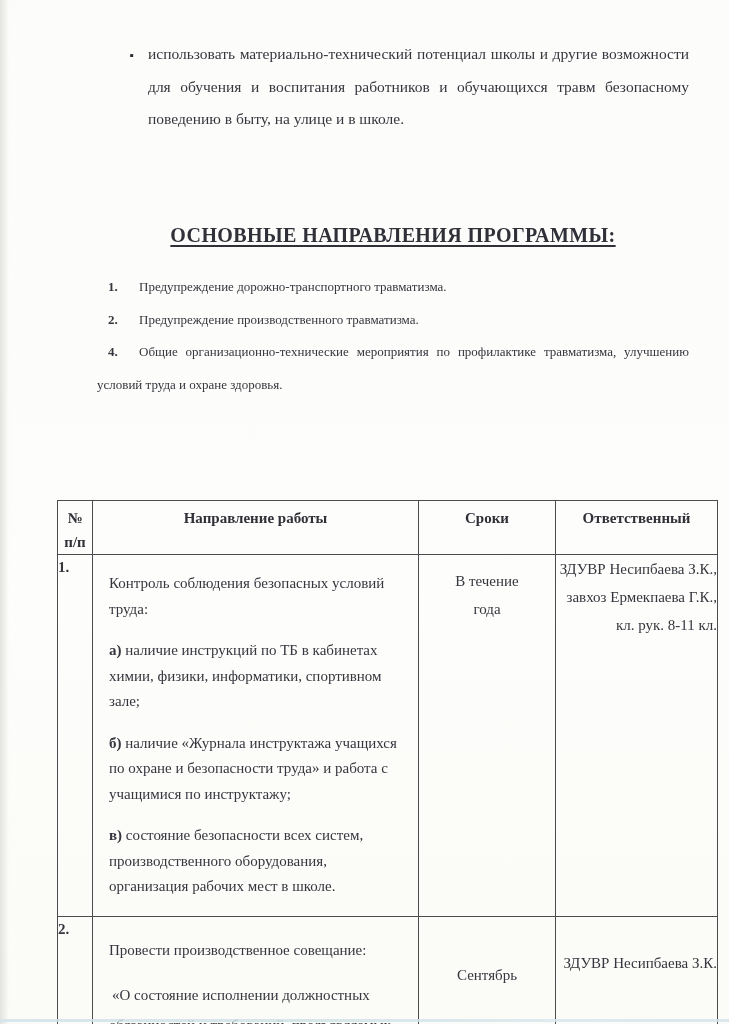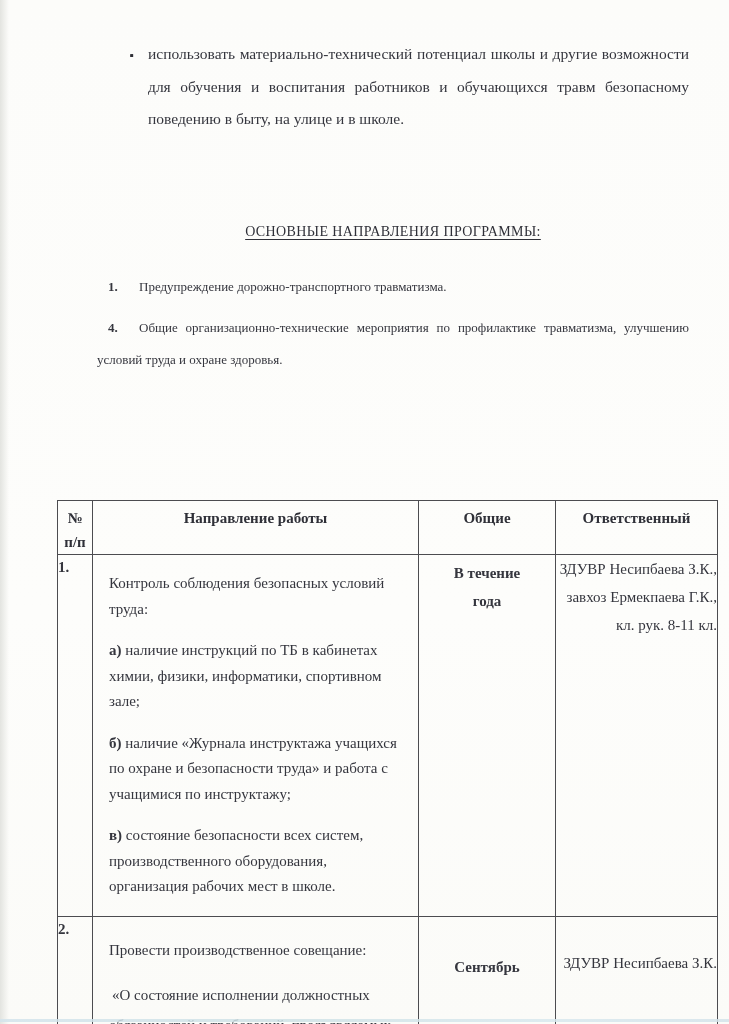--- a/index.html
+++ b/index.html
@@ -57,22 +57,22 @@
   }
 
   
   .heading {
     position: absolute;
     top: 224px;
     left: 97px;
     width: 592px;
     margin: 0;
     text-align: center;
-    font-size: 14px;
-    font-weight: normal;
+    font-size: 20px;
+    font-weight: bold;
     letter-spacing: 0.4px;
     text-decoration: underline;
     text-underline-offset: 3px;
     color: #2f3038;
   }
 
   
   .numlist {
     position: absolute;
     top: 271px;
@@ -84,21 +84,21 @@
   .numlist p {
     margin: 0;
     text-indent: 11px;
   }
   .numlist .num {
     display: inline-block;
     min-width: 31px;
     font-weight: bold;
     text-indent: 0;
   }
-  .numlist p.justify { text-align: justify; margin-top: 8px; }
+  .numlist p.justify { text-align: justify; }
 
   
   .program-table {
     position: absolute;
     top: 500px;
     left: 57px;
     width: 660px;
     border-collapse: collapse;
     table-layout: fixed;
     font-size: 15px;
@@ -130,21 +130,21 @@
     padding: 1px 14px 6px 11px;
     line-height: 25.5px;
     text-align: left;
   }
   .cell-dir p { margin: 16px; }
   .cell-term {
     text-align: center;
     padding-top: 2px;
     line-height: 28px;
   }
-  .term-narrow { width: 84px; margin: 4px auto; font-weight: bold; }
+  .term-narrow { width: 84px; margin: 12px auto; }
   .cell-resp {
     padding: 2px 4px 0 8px;
     line-height: 28px;
     text-align: right;
   }
   tr.row-2 .cell-dir { line-height: 29.5px; padding-top: 3px; }
   tr.row-2 .cell-dir .quote { text-indent: 3px; }
   tr.row-2 .cell-term { padding-top: 32px; line-height: 29.5px; }
   tr.row-2 .cell-resp { padding-top: 32px; line-height: 29.5px; }
   tr.row-1 td { height: 250px; }
@@ -164,41 +164,44 @@
       <span class="marker">▪</span>
       <span>использовать материально-технический потенциал школы и другие возможности для обучения и воспитания работников и обучающихся травм безопасному поведению в быту, на улице и в школе.</span>
     </li>
   </ul>
 
   <h1 class="heading">ОСНОВНЫЕ НАПРАВЛЕНИЯ ПРОГРАММЫ:</h1>
 
   <div class="numlist">
     <p>
       <span class="num">1.</span><span>Предупреждение дорожно-транспортного травматизма.</span>
+    </p>
+    <p>
+      <span class="num">2.</span><span>Предупреждение производственного травматизма.</span>
     </p>
     <p class="justify">
       <span class="num">4.</span><span>Общие организационно-технические мероприятия по профилактике травматизма, улучшению условий труда и охране здоровья.</span>
     </p>
   </div>
 
   <table class="program-table">
     <colgroup>
       <col style="width:35px">
       <col style="width:326px">
       <col style="width:137px">
       <col style="width:162px">
     </colgroup>
     <thead>
       <tr>
         <th class="hdr-num">
           <span>№</span>
           <span>п/п</span>
         </th>
         <th>Направление работы</th>
-        <th>Общие</th>
+        <th>Сроки</th>
         <th>Ответственный</th>
       </tr>
     </thead>
     <tbody>
       <tr class="row-1">
         <td class="cell-num">1.</td>
         <td class="cell-dir">
           <p>Контроль соблюдения безопасных условий труда:</p>
           <p><b>а)</b><span> наличие инструкций по ТБ в кабинетах химии, физики, информатики, спортивном зале;</span></p>
           <p><b>б)</b><span> наличие «Журнала инструктажа учащихся по охране и безопасности труда» и работа с учащимися по инструктажу;</span></p>

